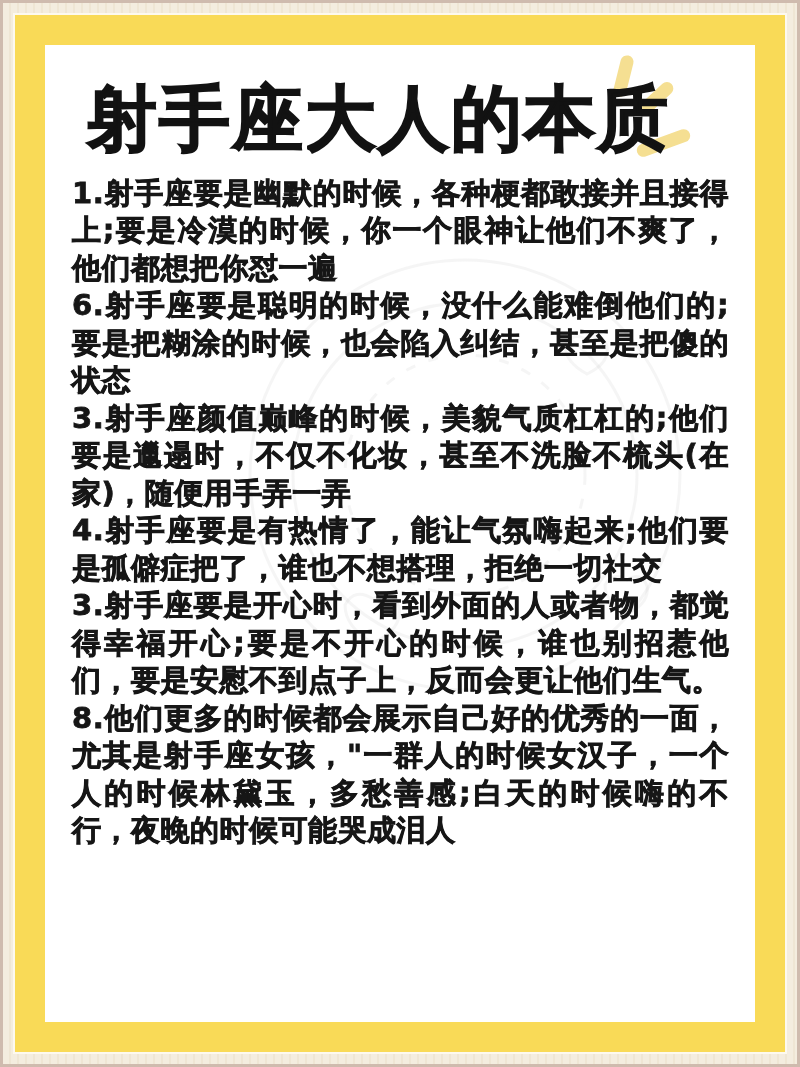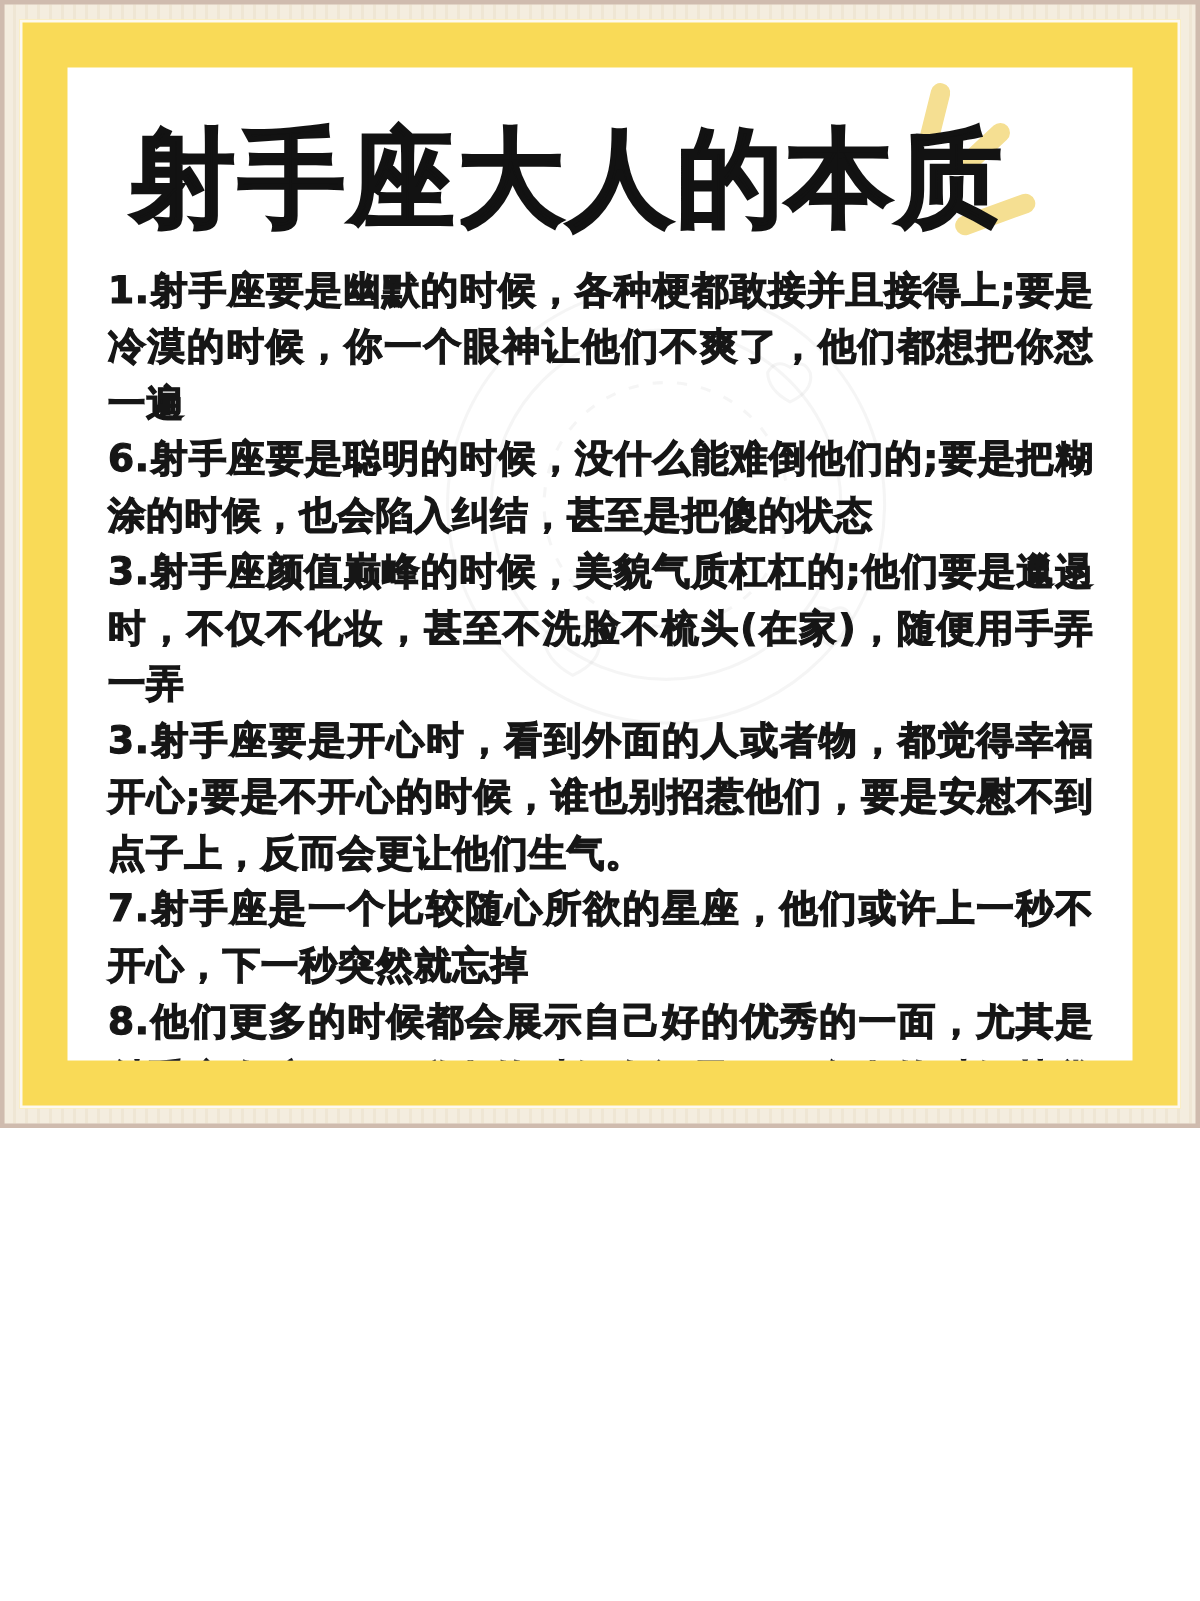--- a/index.html
+++ b/index.html
@@ -4,21 +4,21 @@
 <style>
   html, body {
     margin: 0;
     padding: 0;
     background: #ffffff;
     font-family: "DejaVu Sans", "Liberation Sans", sans-serif;
   }
   .poster {
     position: relative;
     width: 800px;
-    height: 752px;
+    height: 1067px;
     background: #f3ecdd;
     box-sizing: border-box;
     overflow: hidden;
   }
   
   .frame-outer {
     position: absolute;
     inset: 0;
     border: 3px solid #cfbbae;
     box-sizing: border-box;
@@ -84,21 +84,21 @@
   .sparkle .s1 { width: 13px; height: 42px; left: 8px;  top: 0;   transform: rotate(14deg); }
   .sparkle .s2 { width: 13px; height: 44px; left: 40px; top: 22px; transform: rotate(47deg); }
   .sparkle .s3 { width: 13px; height: 56px; left: 48px; top: 60px; transform: rotate(70deg); }
   .paragraphs {
     position: relative;
     z-index: 2;
     padding: 16px 26px 0 27px;
   }
   .paragraphs p {
     margin: 0;
-    font-size: 25px;
+    font-size: 29px;
     line-height: 37.5px;
     font-weight: 900;
     color: #161616;
     letter-spacing: 0.5px;
     text-align: justify;
     text-justify: inter-character;
     -webkit-text-stroke: 0.8px #161616;
   }
 </style>
 </head>
@@ -127,19 +127,19 @@
           <i class="s2"></i>
           <i class="s3"></i>
       </span>
       <h1 class="title">射手座大人的本质</h1>
     </header>
 
     <main class="paragraphs">
       <p>1.射手座要是幽默的时候，各种梗都敢接并且接得上;要是冷漠的时候，你一个眼神让他们不爽了，他们都想把你怼一遍</p>
       <p>6.射手座要是聪明的时候，没什么能难倒他们的;要是把糊涂的时候，也会陷入纠结，甚至是把傻的状态</p>
       <p>3.射手座颜值巅峰的时候，美貌气质杠杠的;他们要是邋遢时，不仅不化妆，甚至不洗脸不梳头(在家)，随便用手弄一弄</p>
+      <p>4.射手座要是有热情了，能让气氛嗨起来;他们要是孤僻症把了，谁也不想搭理，拒绝一切社交</p>
       <p>3.射手座要是开心时，看到外面的人或者物，都觉得幸福开心;要是不开心的时候，谁也别招惹他们，要是安慰不到点子上，反而会更让他们生气。</p>
-      <p>7.射手座是一个比较随心所欲的星座，他们或许上一秒不开心，下一秒突然就忘掉</p>
       <p>8.他们更多的时候都会展示自己好的优秀的一面，尤其是射手座女孩，"一群人的时候女汉子，一个人的时候林黛玉，多愁善感;白天的时候嗨的不行，夜晚的时候可能哭成泪人</p>
     </main>
 
   </div>
 </div>
 
 </body></html>

